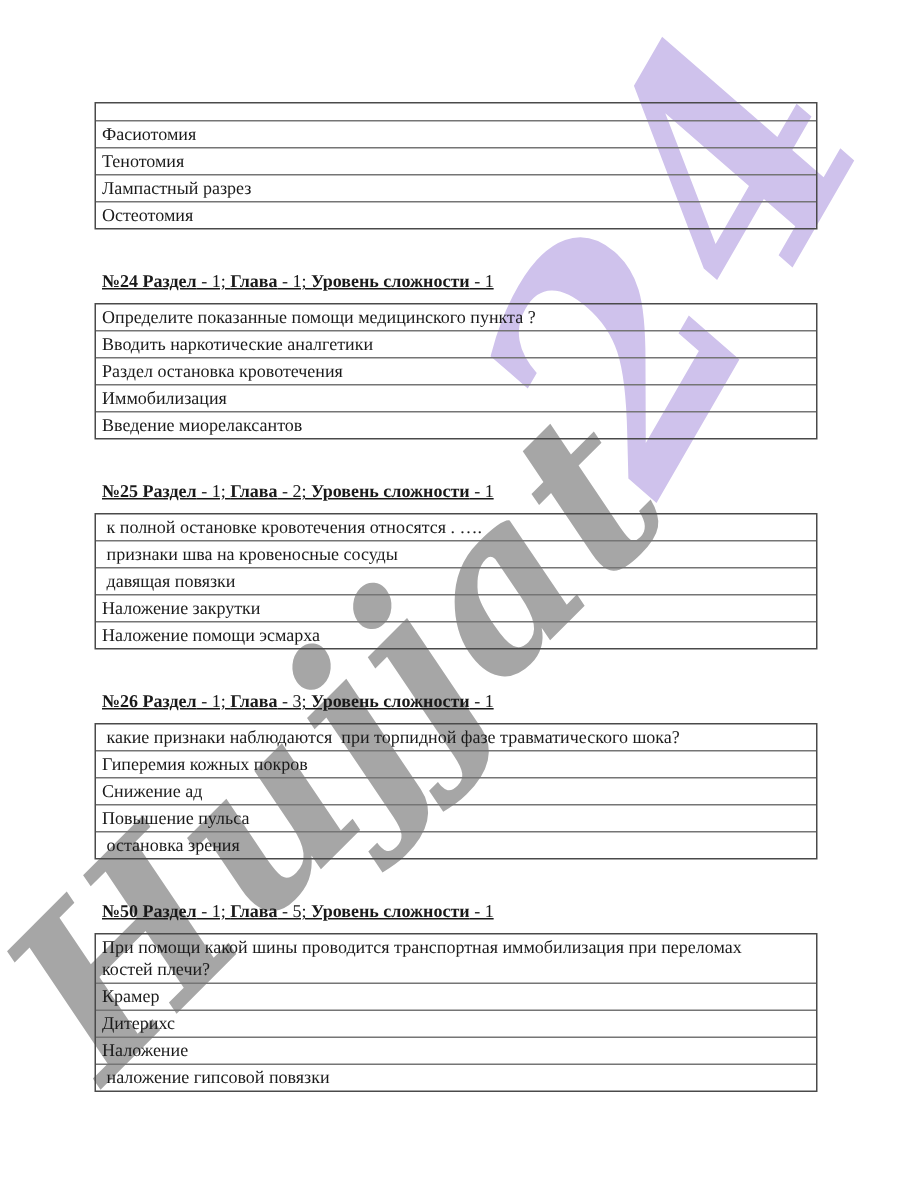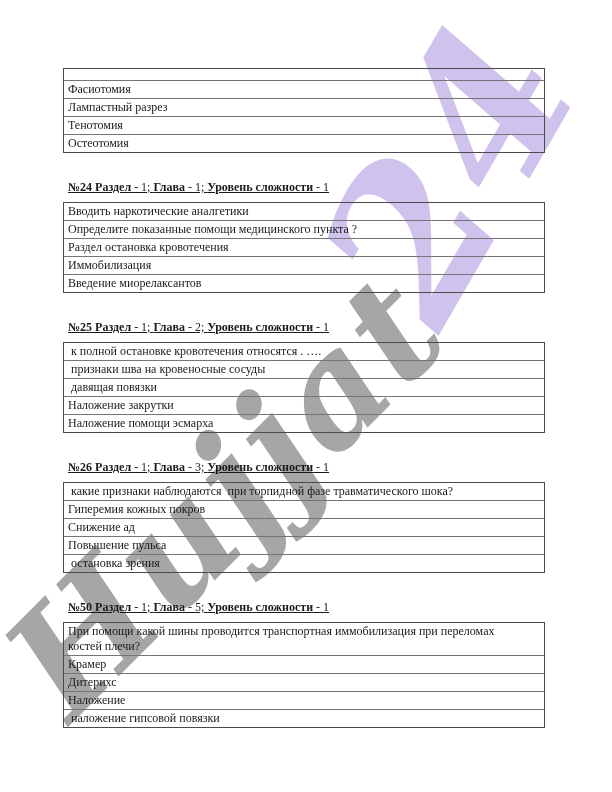--- a/index.html
+++ b/index.html
@@ -77,30 +77,30 @@
 <div class="page">
 
   <div class="wm wm-hujjat" style="color: rgb(166, 166, 166);">Hujjat</div>
   <div class="wm wm-24" style="color: rgb(207, 194, 236);">24</div>
 
   <div class="doc">
 
     <div class="qtable">
       <div class="trow row-empty"></div>
       <div class="trow">Фасиотомия</div>
+      <div class="trow">Тенотомия</div>
       <div class="trow">Лампастный разрез</div>
-      <div class="trow">Тенотомия</div>
       <div class="trow">Остеотомия</div>
     </div>
 
     <div>
       <p class="sec-heading"><b>№24 Раздел</b><span> - 1; </span><b>Глава</b><span> - 1; </span><b>Уровень сложности</b><span> - 1</span></p>
       <div class="qtable">
+        <div class="trow">Определите показанные помощи медицинского пункта ?</div>
         <div class="trow">Вводить наркотические аналгетики</div>
-        <div class="trow">Определите показанные помощи медицинского пункта ?</div>
         <div class="trow">Раздел остановка кровотечения</div>
         <div class="trow">Иммобилизация</div>
         <div class="trow">Введение миорелаксантов</div>
       </div>
     </div>
 
     <div>
       <p class="sec-heading"><b>№25 Раздел</b><span> - 1; </span><b>Глава</b><span> - 2; </span><b>Уровень сложности</b><span> - 1</span></p>
       <div class="qtable">
         <div class="trow"> к полной остановке кровотечения относятся . ….</div>

